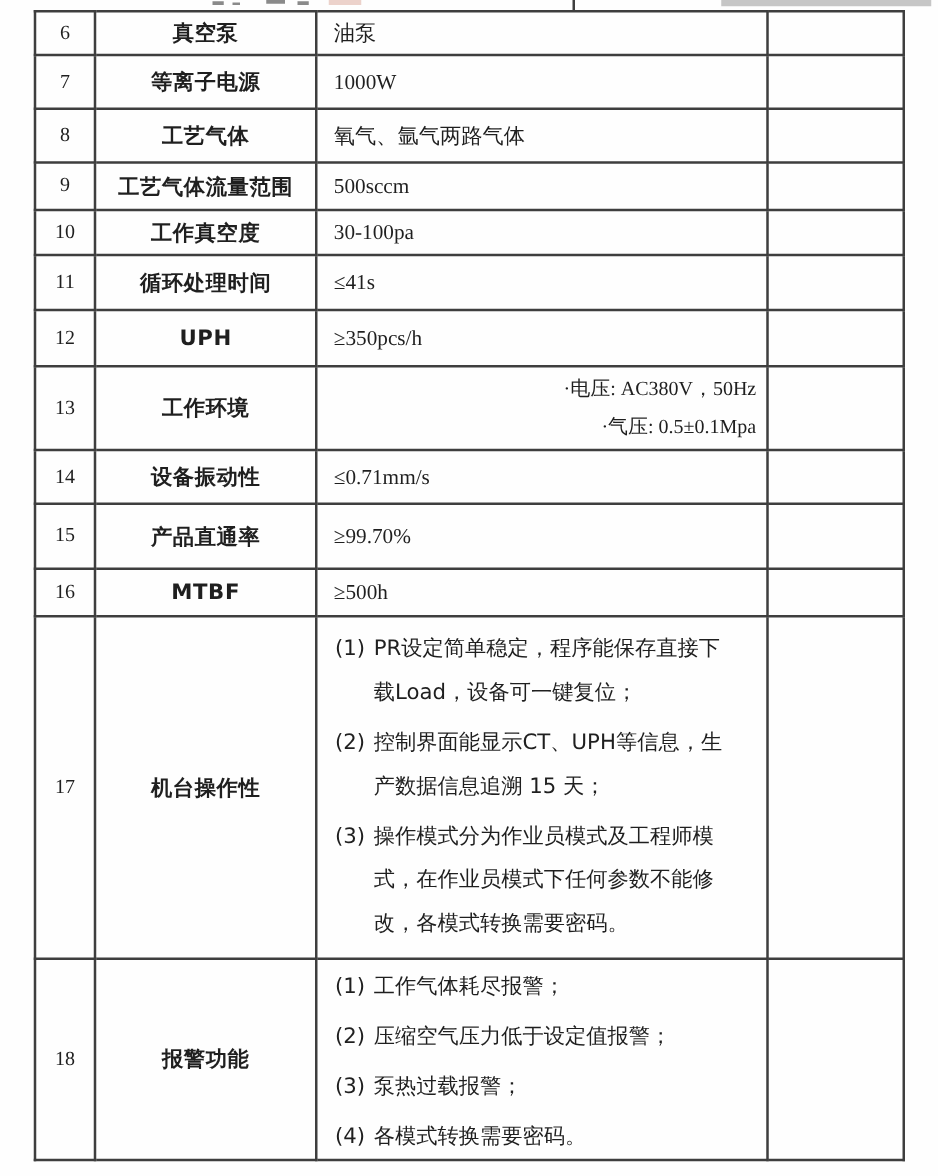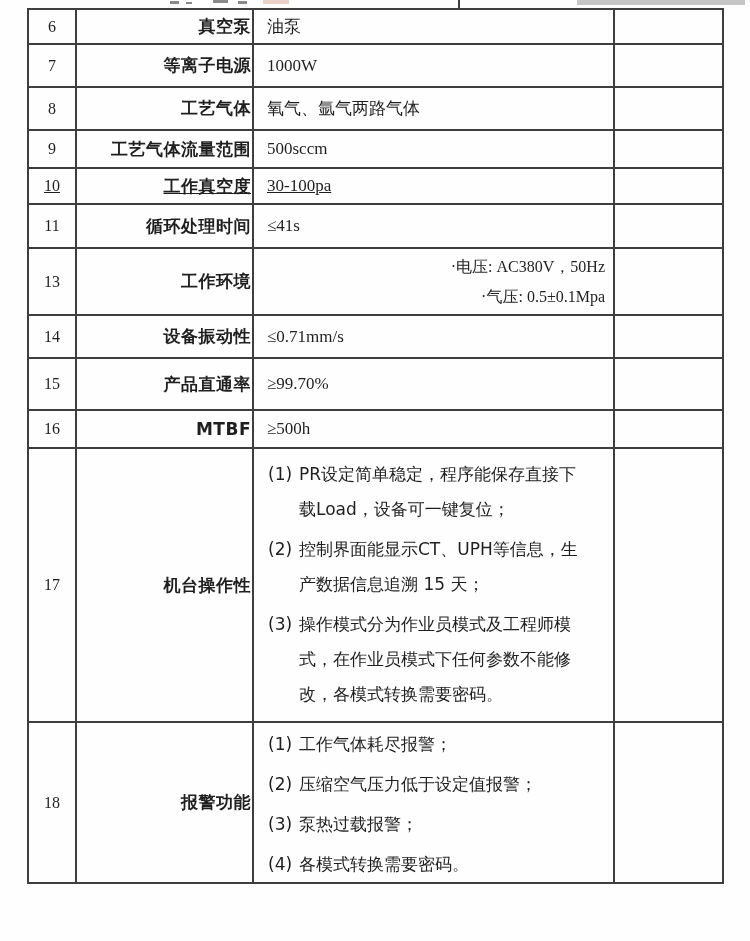--- a/index.html
+++ b/index.html
@@ -35,21 +35,21 @@
   col.c-name{width:177px;}
   col.c-val{width:361px;}
   col.c-rem{width:109px;}
 
   td.num{
     text-align:center;
     font-family:"Liberation Serif",serif;
     font-size:16px;
   }
   td.name{
-    text-align:right;
+    text-align:center;
     font-weight:700;
     font-size:17px;
     font-family:"DejaVu Sans","Liberation Sans",sans-serif;
     letter-spacing:.5px;
   }
   td.val{
     font-family:"Liberation Serif","DejaVu Serif",serif;
     font-size:17px;
     padding:2px 8px 2px 13px;
     text-align:left;
@@ -127,34 +127,40 @@
       <td class="rem"></td>
     </tr>
 
     <tr style="height:38px;">
       <td class="num">9</td>
       <td class="name">工艺气体流量范围</td>
       <td class="val">500sccm</td>
       <td class="rem"></td>
     </tr>
 
-    <tr style="height:36px;text-decoration:underline;">
+    <tr style="height:36px;">
       <td class="num">10</td>
       <td class="name">工作真空度</td>
       <td class="val">30-100pa</td>
       <td class="rem"></td>
     </tr>
 
     <tr style="height:44px;margin-top:40px;">
       <td class="num">11</td>
       <td class="name">循环处理时间</td>
       <td class="val">≤41s</td>
       <td class="rem"></td>
     </tr>
 
+    <tr style="height:45px;">
+      <td class="num">12</td>
+      <td class="name">UPH</td>
+      <td class="val">≥350pcs/h</td>
+      <td class="rem"></td>
+    </tr>
 
     <tr style="height:67px;">
       <td class="num">13</td>
       <td class="name">工作环境</td>
       <td class="val">
         <div class="env-line">·电压: AC380V，50Hz</div>
         <div class="env-line">·气压: 0.5±0.1Mpa</div>
       </td>
       <td class="rem"></td>
     </tr>

